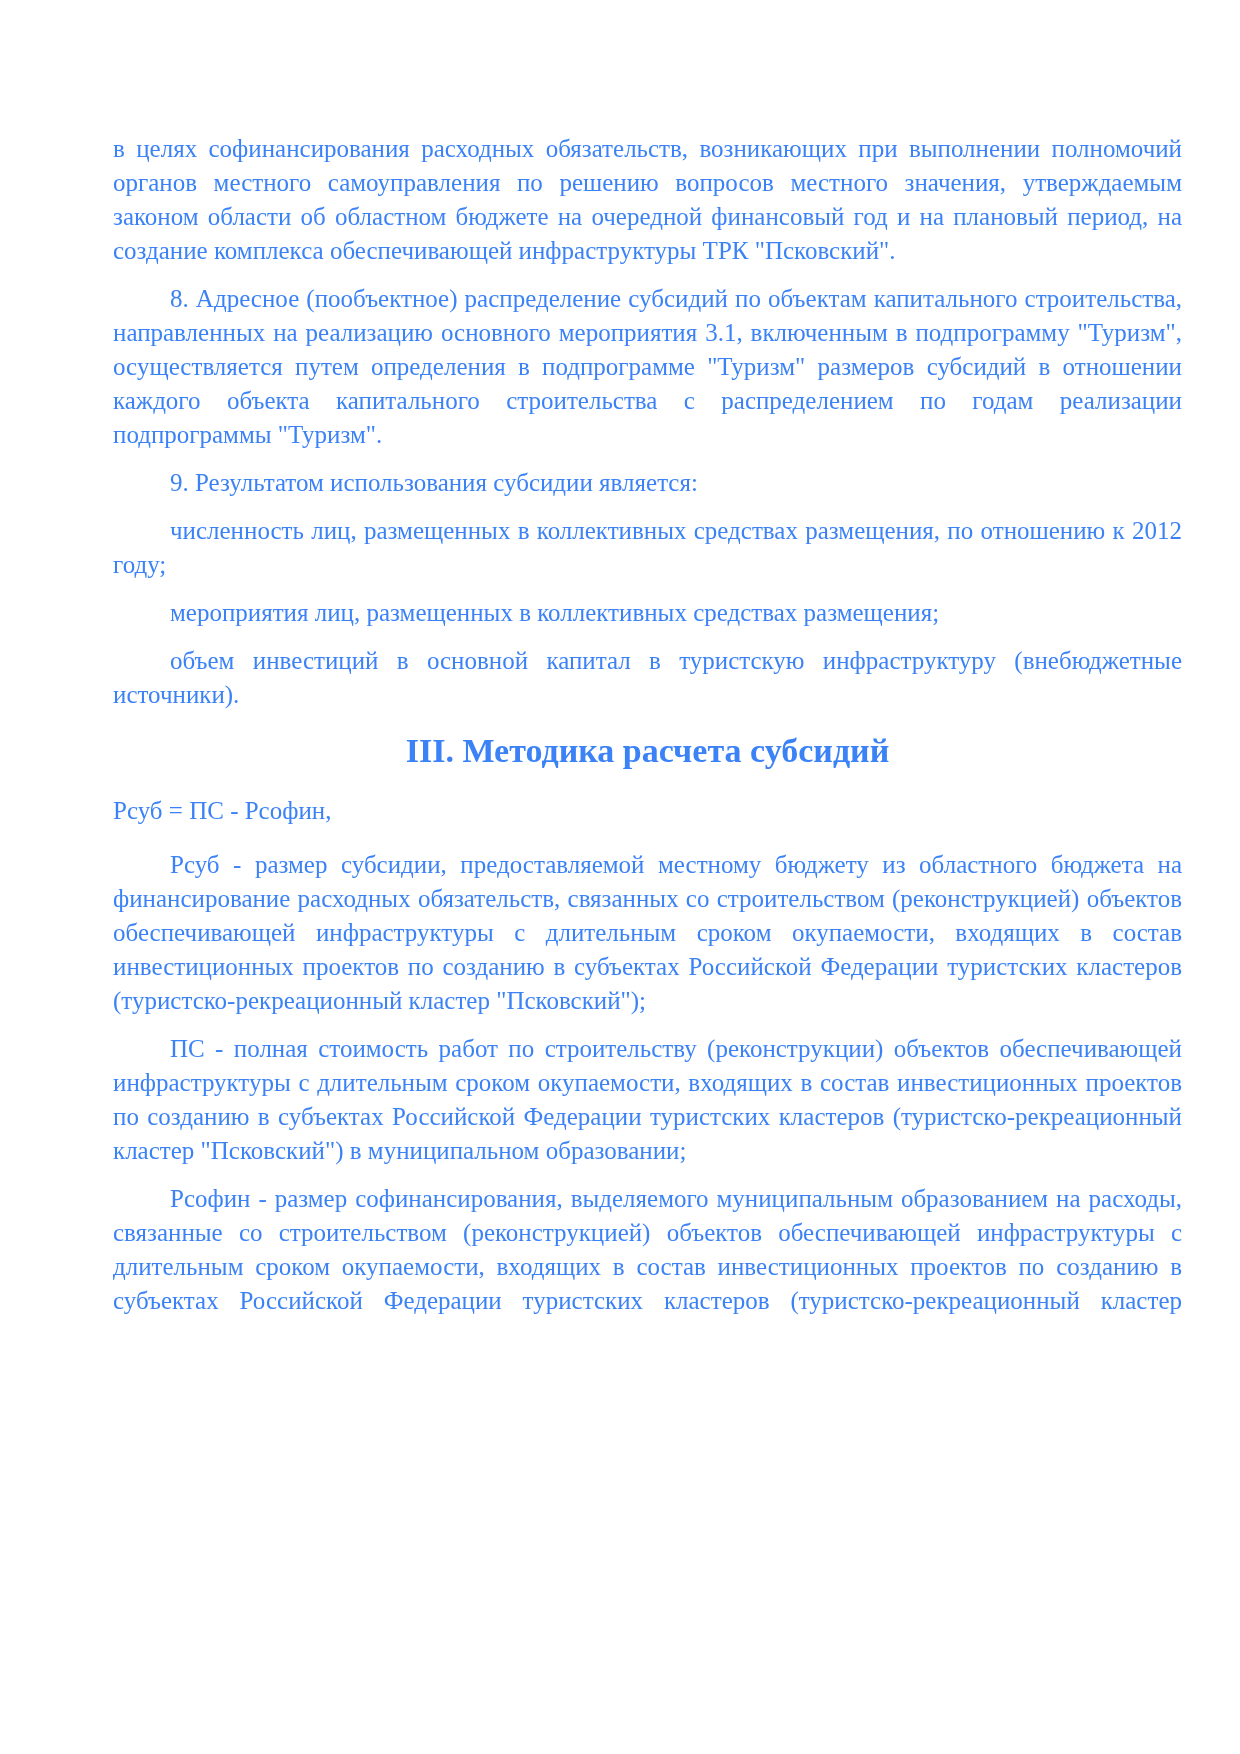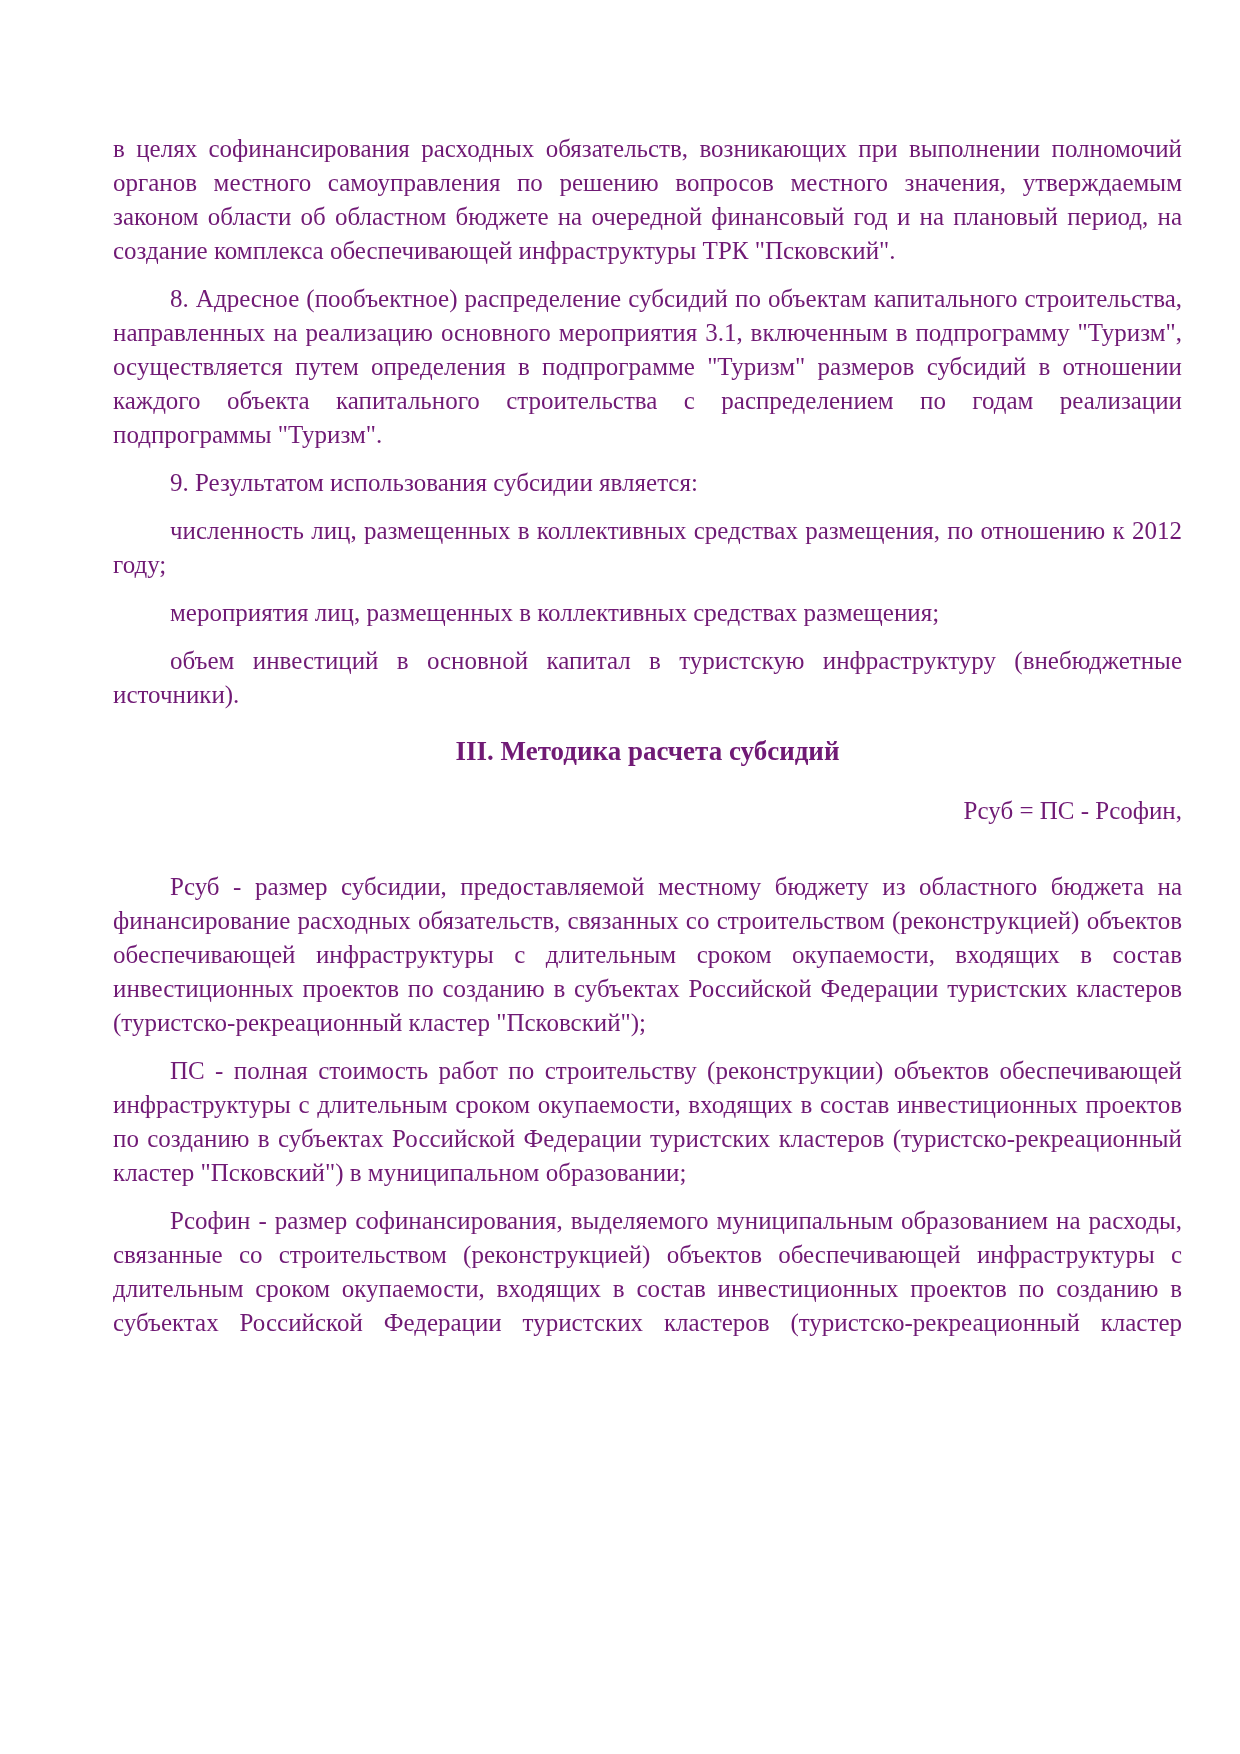--- a/index.html
+++ b/index.html
@@ -5,21 +5,21 @@
   html, body {
     margin: 0;
     padding: 0;
     background: #ffffff;
   }
   .page {
     position: relative;
     width: 1240px;
     height: 1754px;
     background: #ffffff;
-    color: #701a75;
+    color: #3b82f6;
     font-family: "Liberation Serif", "DejaVu Serif", serif;
     font-size: 25px;
     line-height: 34px;
     box-sizing: border-box;
     padding: 132px 58px 40px 113px;
     overflow: hidden;
   }
   .block {
     margin: 0 0 14px 0;
     text-align: justify;
@@ -28,29 +28,29 @@
     text-indent: 57px;
   }
   .cont {
     text-indent: 0;
   }
   .cut-last {
     text-align-last: justify;
   }
   .heading {
     font-weight: bold;
-    font-size: 27px;
+    font-size: 34px;
     text-align: center;
     text-indent: 0;
     margin: 22px 0 22px 0;
   }
   .formula {
-    text-align: right;
+    text-align: left;
     text-indent: 0;
-    margin: 26px 0 42px 0;
+    margin: 26px 0 20px 0;
     font-family: Liberation Serif, serif;
   }
 </style>
 </head>
 <body>
 
 <div class="page">
   <p class="block cont">в целях софинансирования расходных обязательств, возникающих при выполнении полномочий органов местного самоуправления по решению вопросов местного значения, утверждаемым законом области об областном бюджете на очередной финансовый год и на плановый период, на создание комплекса обеспечивающей инфраструктуры ТРК "Псковский".</p>
 
   <p class="block para">8. Адресное (пообъектное) распределение субсидий по объектам капитального строительства, направленных на реализацию основного мероприятия 3.1, включенным в подпрограмму "Туризм", осуществляется путем определения в подпрограмме "Туризм" размеров субсидий в отношении каждого объекта капитального строительства с распределением по годам реализации подпрограммы "Туризм".</p>

